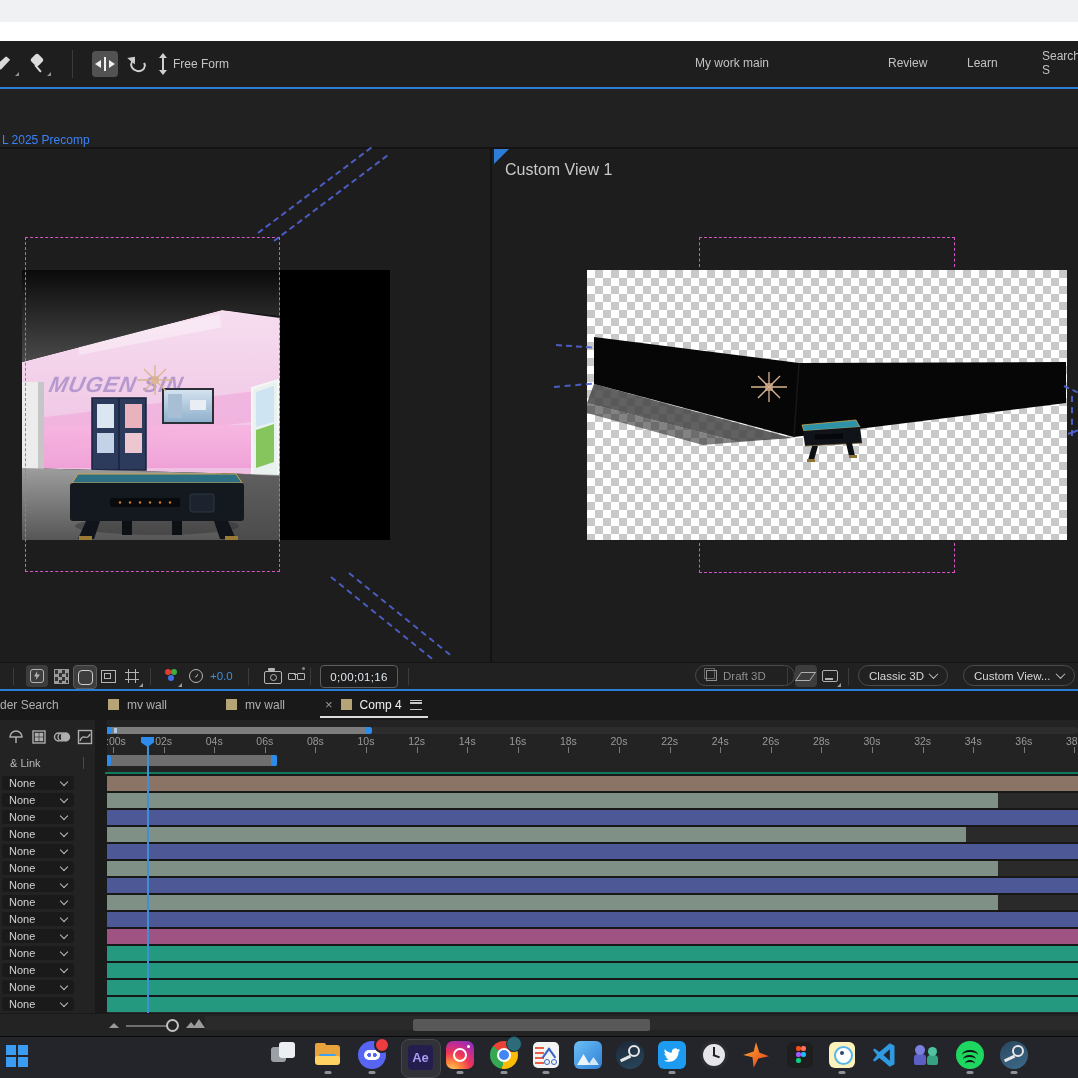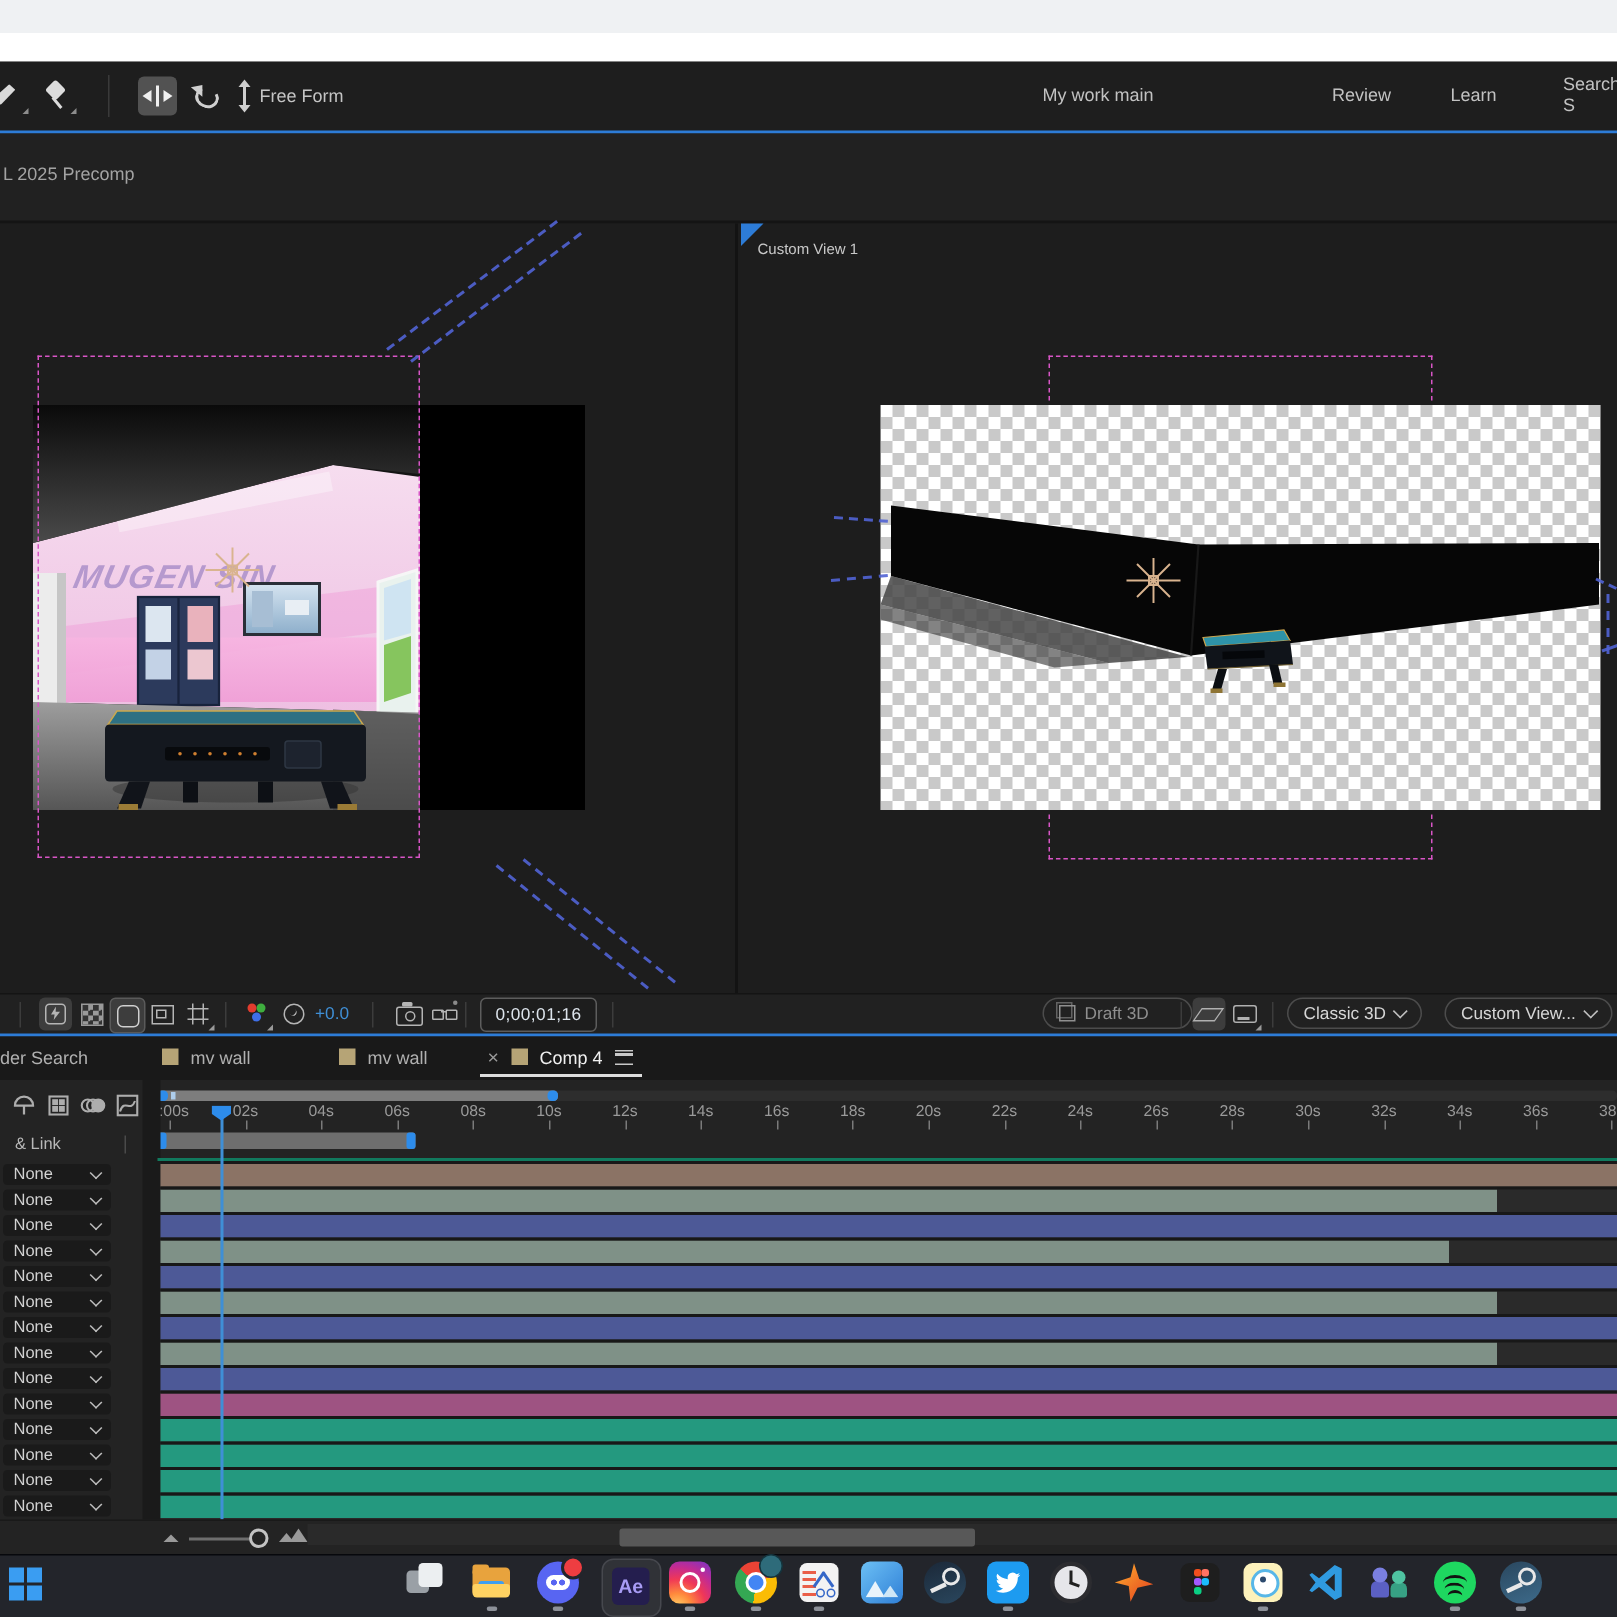--- a/index.html
+++ b/index.html
@@ -39,27 +39,27 @@
   .ws-tab{position:absolute;top:41px;height:44px;display:flex;align-items:center;gap:7px;color:#c2c2c2;font-size:12px;cursor:default;}
   .ws-tab.active{color:#ffffff;}
   .ws-tab.active .ws-underline{position:absolute;left:-2px;right:-2px;bottom:6px;height:2px;background:#e8e8e8;}
   .hamb{display:inline-block;width:11px;height:9px;border-top:1.5px solid #c8c8c8;border-bottom:1.5px solid #c8c8c8;position:relative;}
   .hamb:after{content:"";position:absolute;left:0;right:0;top:2.5px;height:1.5px;background:#c8c8c8;}
 
   .blue-line{left:0;width:1078px;height:2px;background:#2d7cd7;}
 
   
   .comp-header{left:0;top:89px;width:1078px;height:58px;background:#212121;border-bottom:2px solid #141414;}
-  .comp-title{position:absolute;left:2px;bottom:24px;color:#a3a3a3;font-size:12px;}
+  .comp-title{position:absolute;left:2px;bottom:0;color:#3b82f6;font-size:12px;}
 
   
   .viewport{left:0;top:149px;width:1078px;height:513px;background:#1d1d1d;}
   .v-split{position:absolute;left:490px;top:0;width:2px;height:513px;background:#131313;}
   .corner-tri{position:absolute;left:2px;top:0;width:0;height:0;border-top:15px solid #2d7cd7;border-right:15px solid transparent;}
-  .view-label{position:absolute;left:13px;top:12px;color:#c9c9c9;font-size:10px;}
+  .view-label{position:absolute;left:13px;top:12px;color:#c9c9c9;font-size:16px;}
   .black-slab{position:absolute;left:280px;top:121px;width:110px;height:270px;background:#000;}
   .checker{position:absolute;left:95px;top:121px;width:480px;height:270px;
            background:conic-gradient(#c9c9c9 0 25%,#ffffff 0 50%,#c9c9c9 0 75%,#ffffff 0);
            background-size:16px 16px;}
   .pink-rect{position:absolute;border:1px dashed #d855c6;}
   .pink-bracket-top{position:absolute;border:1px dashed #d855c6;border-bottom:none;}
   .pink-bracket-bot{position:absolute;border:1px dashed #d855c6;border-top:none;}
   .dashline{position:absolute;height:0;border-top:2px dashed #5163d4;transform-origin:left center;opacity:.9;}
   .dashvert{position:absolute;width:0;border-left:2px dashed #5163d4;opacity:.9;}
   .gizmo{position:absolute;width:40px;height:40px;}

